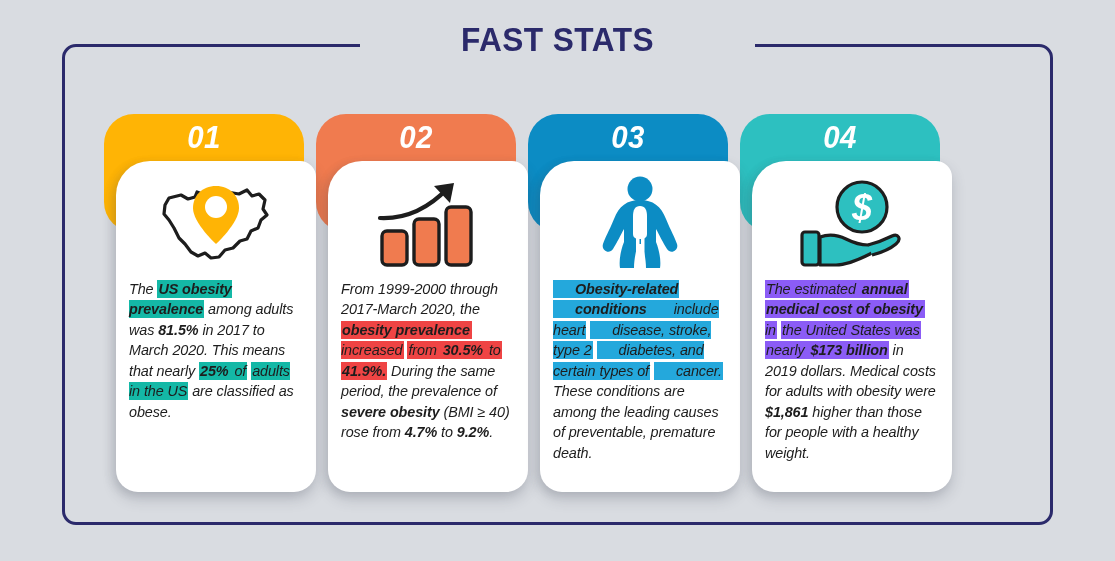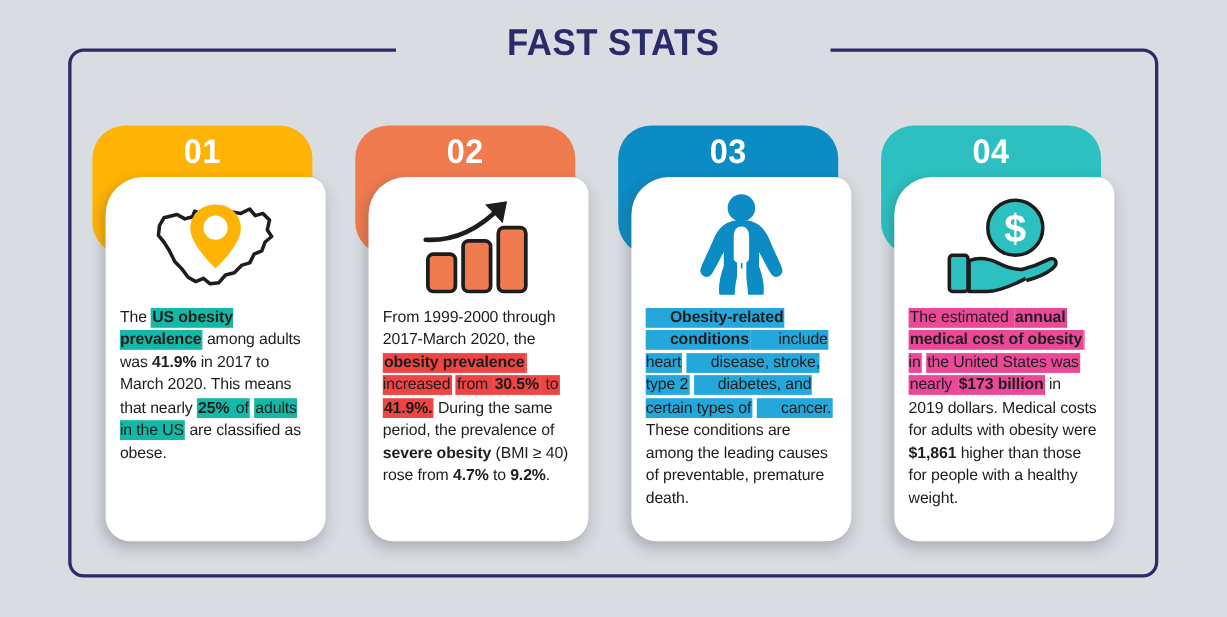--- a/index.html
+++ b/index.html
@@ -46,26 +46,26 @@
     font-weight: bold;
     letter-spacing: 0.5px;
     color: #2b2a6b;
     font-family: "Liberation Sans", sans-serif;
     transform: scaleX(0.93);
   }
 
   
   .cards {
     position: absolute;
-    left: 84px;
+    left: 104px;
     top: 114px;
     width: 940px;
     height: 380px;
     display: flex;
-    gap: 27px;
+    font-style: italic;
   }
 
   .card {
     position: relative;
     width: 212px;
     height: 378px;
   }
 
   
   .banner {
@@ -120,21 +120,21 @@
     letter-spacing: -0.1px;
     padding: 0 1px;
   }
   .text b { font-weight: bold; }
   .hl { padding: 1px 1px; }
 
   
   .c1 .hl { background: #14b8a6; }
   .c2 .hl { background: #ef4444; }
   .c3 .hl { background: #24a8dc; padding-left: 22px; }
-  .c4 .hl { background: #ec4899; }
+  .c4 .hl { background: #8b5cf6; }
 </style>
 </head>
 <body>
 
 <div class="frame"></div>
 <div class="frame-top-gap"></div>
 <div class="title">FAST STATS</div>
 
 <div class="cards">
 
@@ -143,21 +143,21 @@
       <div class="banner-num">01</div>
     </div>
     <div class="body">
       <div class="icon-wrap">
         <svg width="122" height="92" viewBox="0 0 122 92">
           <path d="M10 27 L14 20 L26 17 L33 21 L40 19 L42 14 L47 16 L52 14 L62 16 L72 14 L84 16 L92 12 L97 18 L104 16 L110 22 L108 31 L112 37 L106 42 L103 50 L96 53 L92 61 L85 63 L78 70 L70 72 L64 79 L56 80 L50 75 L43 78 L36 74 L30 66 L24 60 L19 50 L14 42 L9 36 Z" fill="none" stroke="#1d1d1d" stroke-width="3.2" stroke-linejoin="round" stroke-linecap="round"></path>
           <path d="M61 8 C47 8 38 18 38 30 C38 45 61 66 61 66 C61 66 84 45 84 30 C84 18 75 8 61 8 Z" fill="#ffb405"></path>
           <circle cx="61" cy="29" r="11" fill="#ffffff"></circle>
         </svg>
       </div>
-      <div class="text"><span>The </span><b class="hl">US obesity prevalence</b><span> among adults was </span><b>41.9%</b><span> in 2017 to March 2020. This means that nearly </span><b class="hl">25%</b><span class="hl"> of</span><span> </span><span class="hl">adults in the US</span><span> are classified as obese.</span></div>
+      <div class="text"><span>The </span><b class="hl">US obesity prevalence</b><span> among adults was </span><b>81.5%</b><span> in 2017 to March 2020. This means that nearly </span><b class="hl">25%</b><span class="hl"> of</span><span> </span><span class="hl">adults in the US</span><span> are classified as obese.</span></div>
     </div>
   </div>
 
   <div class="card c2">
     <div class="banner" style="background:#f07b4f;">
       <div class="banner-num">02</div>
     </div>
     <div class="body">
       <div class="icon-wrap">
         <svg width="108" height="92" viewBox="0 0 108 92">

